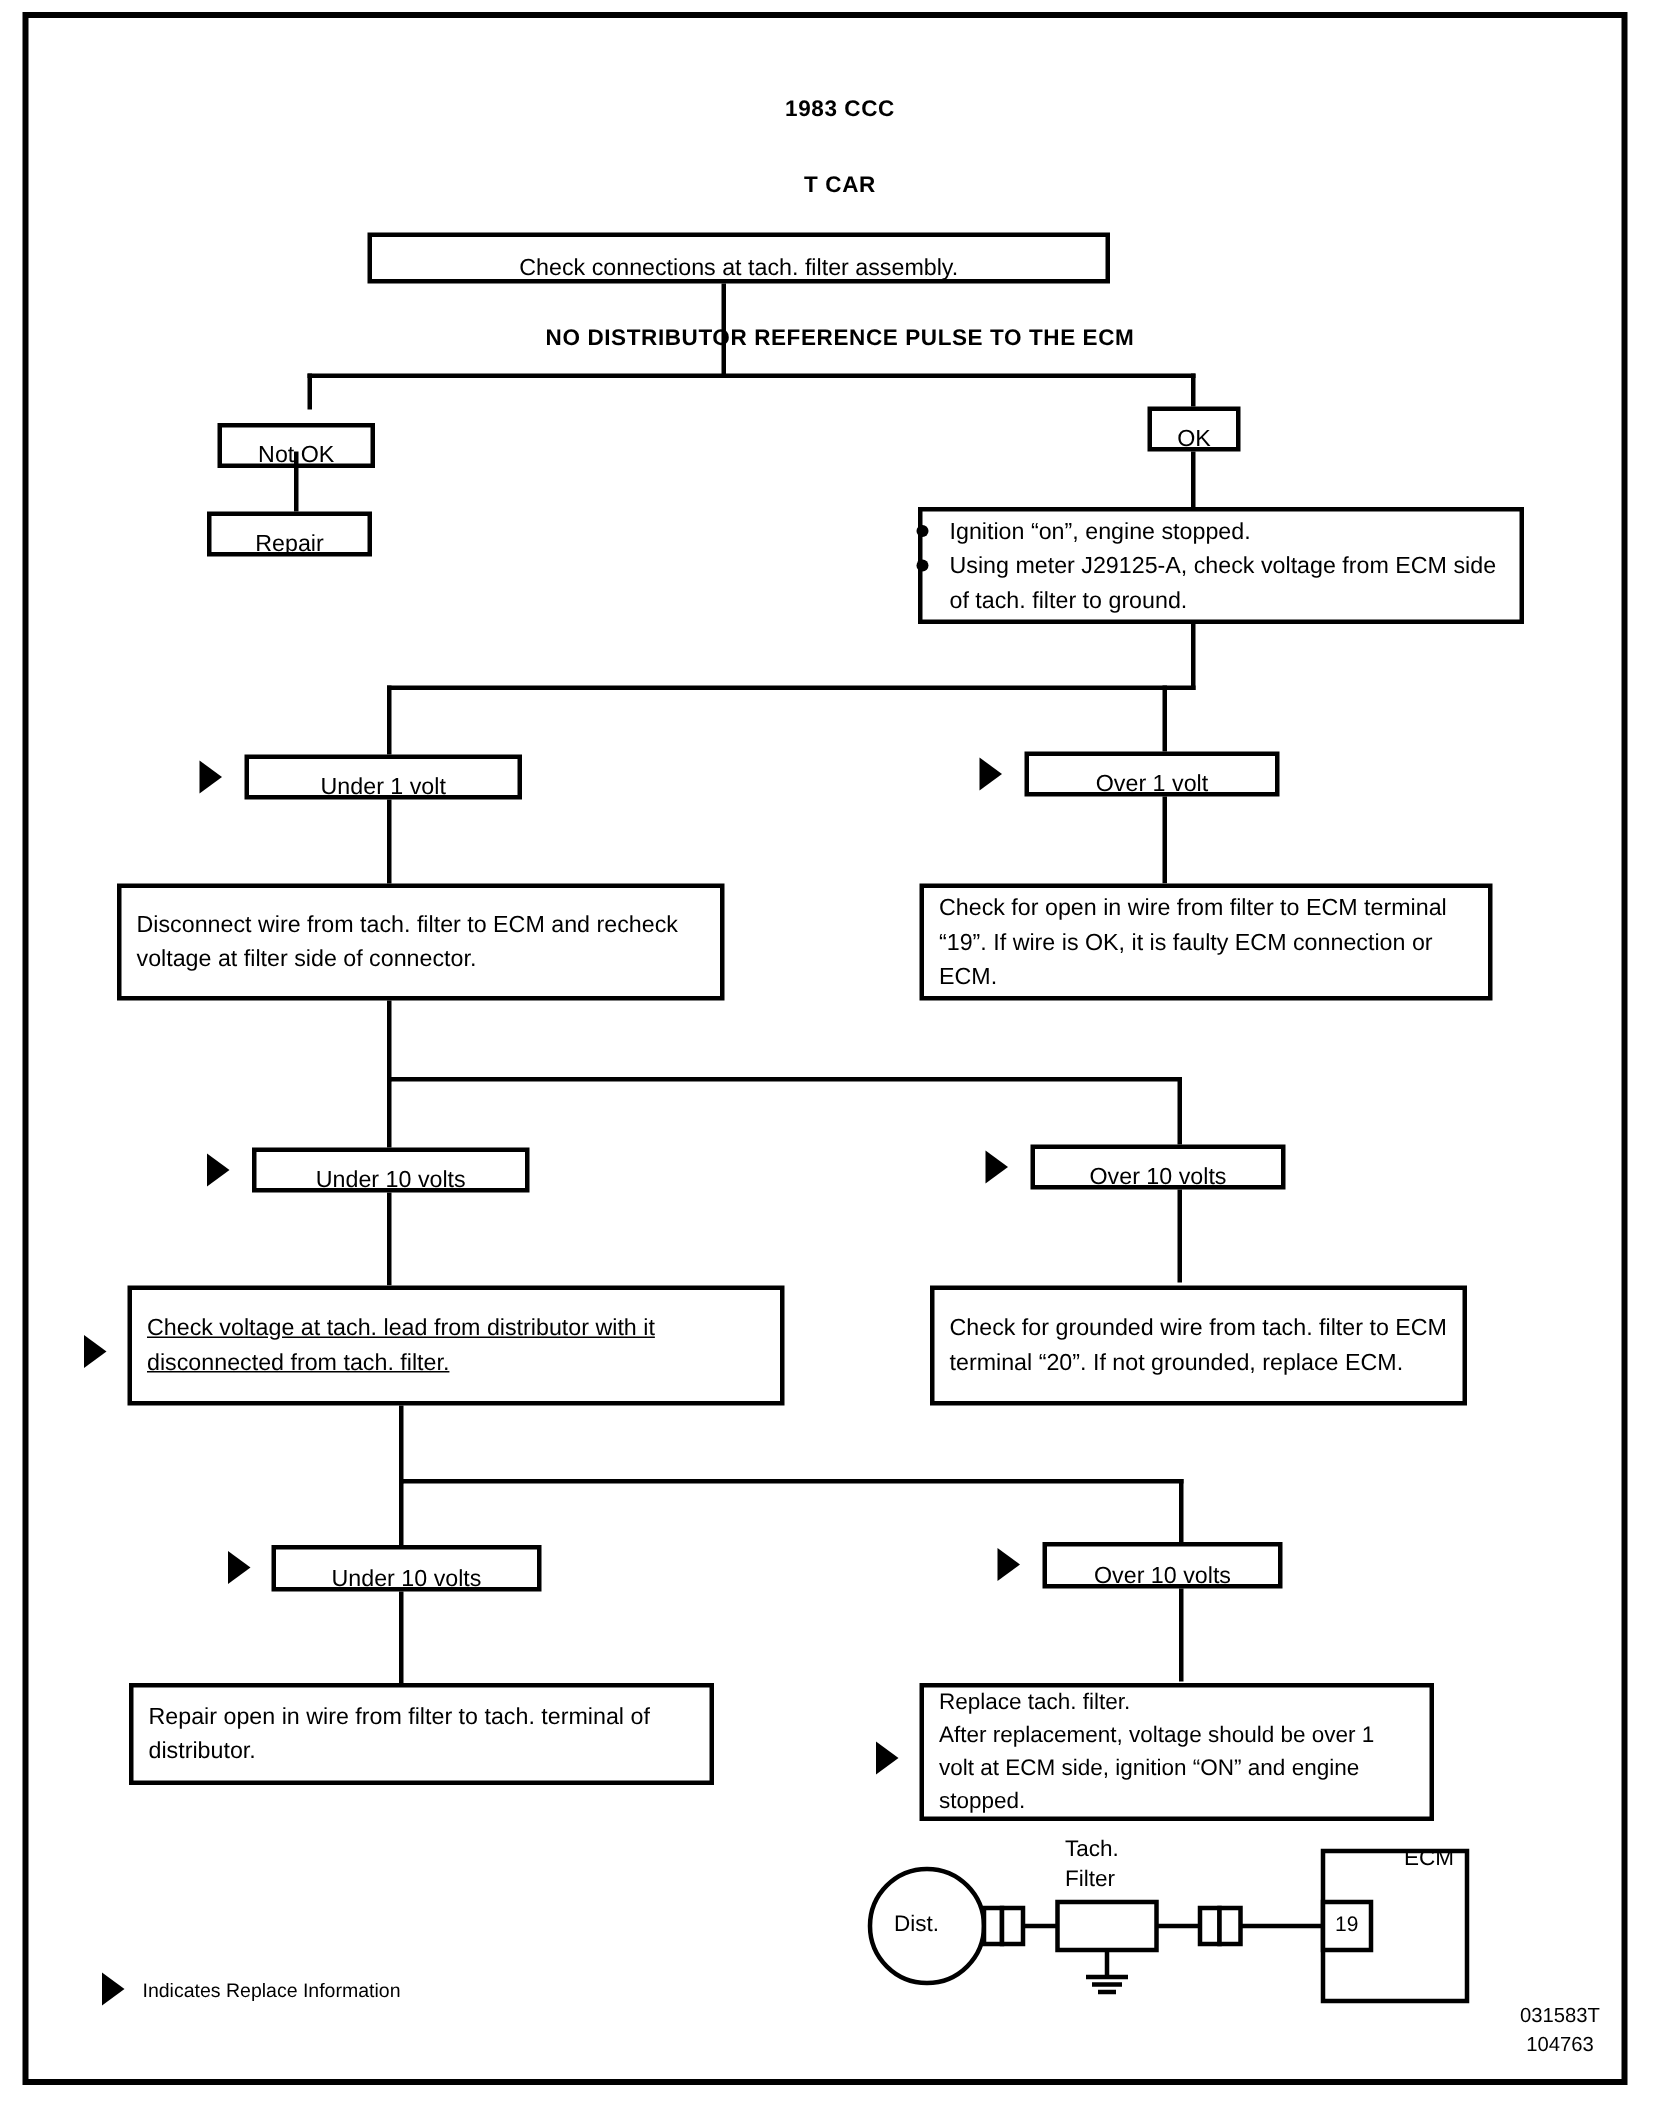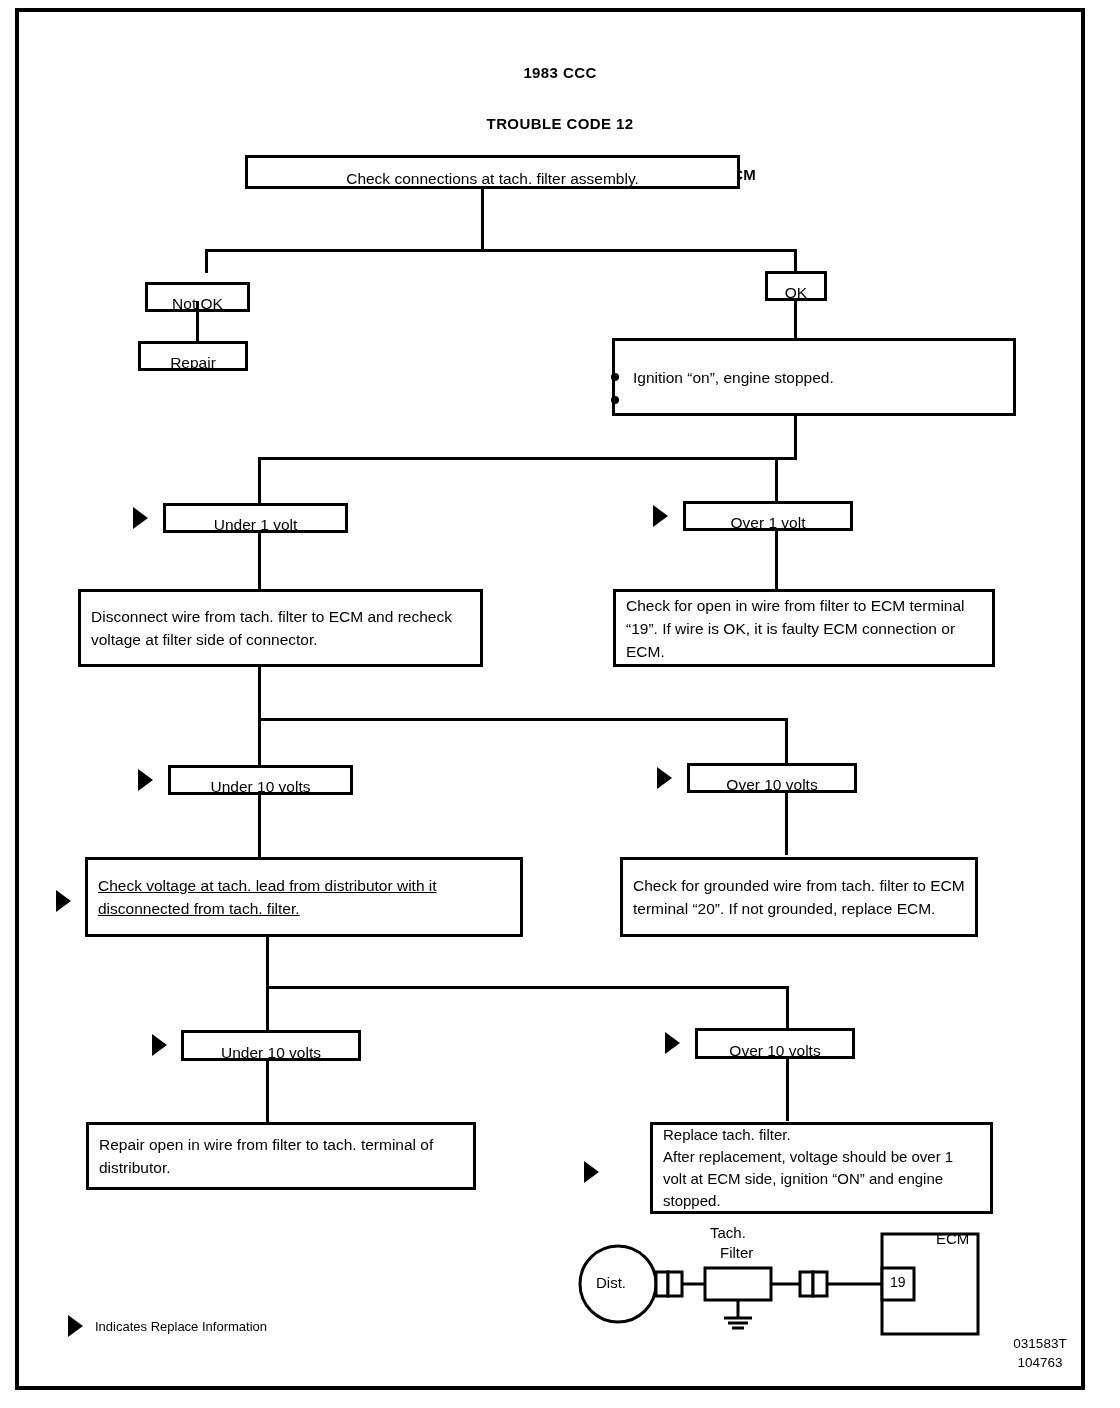--- a/index.html
+++ b/index.html
@@ -27,20 +27,21 @@
   .code{position:absolute;font-size:13.5px;line-height:19px;text-align:center;}
   .legend{position:absolute;font-size:13px;}
 </style>
 </head>
 <body>
 
 <div id="frame"></div>
 
 <div class="t title" style="left:0;top:30px;">
   <div>1983 CCC</div>
+  <div>T CAR</div>
   <div>TROUBLE CODE 12</div>
   <div>NO DISTRIBUTOR REFERENCE PULSE TO THE ECM</div>
 </div>
 
 <div class="box ctr" style="left:245px;top:155px;width:495px;height:34px;">
   <div class="inner">Check connections at tach. filter assembly.</div>
 </div>
 
 <div class="ln v" style="left:481px;top:189px;height:62px;"></div>
 <div class="ln h" style="left:205px;top:249px;width:592px;"></div>
@@ -56,21 +57,21 @@
 </div>
 
 <div class="box ctr" style="left:765px;top:271px;width:62px;height:30px;">
   <div class="inner">OK</div>
 </div>
 <div class="ln v" style="left:794px;top:301px;height:38px;"></div>
 
 <div class="box" style="left:612px;top:338px;width:404px;height:78px;">
   <ul class="bullets">
     <li><span class="dot"></span><span>Ignition “on”, engine stopped.</span></li>
-    <li><span class="dot"></span></li>
+    <li><span class="dot"></span><span>Using meter J29125-A, check voltage from ECM side of tach. filter to ground.</span></li>
   </ul>
 </div>
 
 <div class="ln v" style="left:794px;top:416px;height:44px;"></div>
 <div class="ln h" style="left:258px;top:457px;width:539px;"></div>
 <div class="ln v" style="left:258px;top:457px;height:48px;"></div>
 <div class="ln v" style="left:775px;top:457px;height:48px;"></div>
 
 <div class="arrow" style="left:133px;top:507px;"></div>
 <div class="box ctr" style="left:163px;top:503px;width:185px;height:30px;">
@@ -130,21 +131,21 @@
   <div class="inner">Over 10 volts</div>
 </div>
 
 <div class="ln v" style="left:266px;top:1061px;height:62px;"></div>
 <div class="ln v" style="left:786px;top:1059px;height:62px;"></div>
 
 <div class="box" style="left:86px;top:1122px;width:390px;height:68px;">
   <div class="inner">Repair open in wire from filter to tach. terminal of distributor.</div>
 </div>
 <div class="arrow" style="left:584px;top:1161px;"></div>
-<div class="box" style="left:613px;top:1122px;width:343px;height:92px;margin-left:37px;">
+<div class="box" style="left:613px;top:1122px;width:343px;height:92px;">
   <div class="inner" style="white-space:pre-line;font-size:15px;line-height:22px;">Replace tach. filter.
 After replacement, voltage should be over 1 volt at ECM side, ignition “ON” and engine stopped.</div>
 </div>
 
 <div class="sch" style="left:560px;top:1222px;width:460px;height:120px;">
   <svg width="460" height="120" viewBox="0 0 460 120">
 
     <circle cx="58" cy="62" r="38" fill="#fff" stroke="#000" stroke-width="3"></circle>
 
     <rect x="96" y="50" width="12" height="24" fill="#fff" stroke="#000" stroke-width="3"></rect>
@@ -161,21 +162,21 @@
     <line x1="211" y1="62" x2="240" y2="62" stroke="#000" stroke-width="3"></line>
     <rect x="240" y="50" width="13" height="24" fill="#fff" stroke="#000" stroke-width="3"></rect>
     <rect x="253" y="50" width="14" height="24" fill="#fff" stroke="#000" stroke-width="3"></rect>
     <line x1="267" y1="62" x2="322" y2="62" stroke="#000" stroke-width="3"></line>
 
     <rect x="322" y="12" width="96" height="100" fill="#fff" stroke="#000" stroke-width="3"></rect>
     <rect x="322" y="46" width="32" height="32" fill="#fff" stroke="#000" stroke-width="3"></rect>
   </svg>
   <div class="t" style="left:36px;top:52px;font-size:15px;">Dist.</div>
   <div class="t" style="left:150px;top:2px;font-size:15px;">Tach.</div>
-  <div class="t" style="left:160px;top:22px;font-size:15px;">Filter</div>
+  <div class="t" style="left:150px;top:22px;font-size:15px;">Filter</div>
   <div class="t" style="left:376px;top:8px;font-size:15px;">ECM</div>
   <div class="t" style="left:330px;top:52px;font-size:14px;">19</div>
 </div>
 
 <div class="arrow" style="left:68px;top:1315px;"></div>
 <div class="t legend" style="left:95px;top:1319px;">Indicates Replace Information</div>
 
 <div class="code" style="left:990px;top:1334px;width:100px;">
   <div>031583T</div>
   <div>104763</div>

